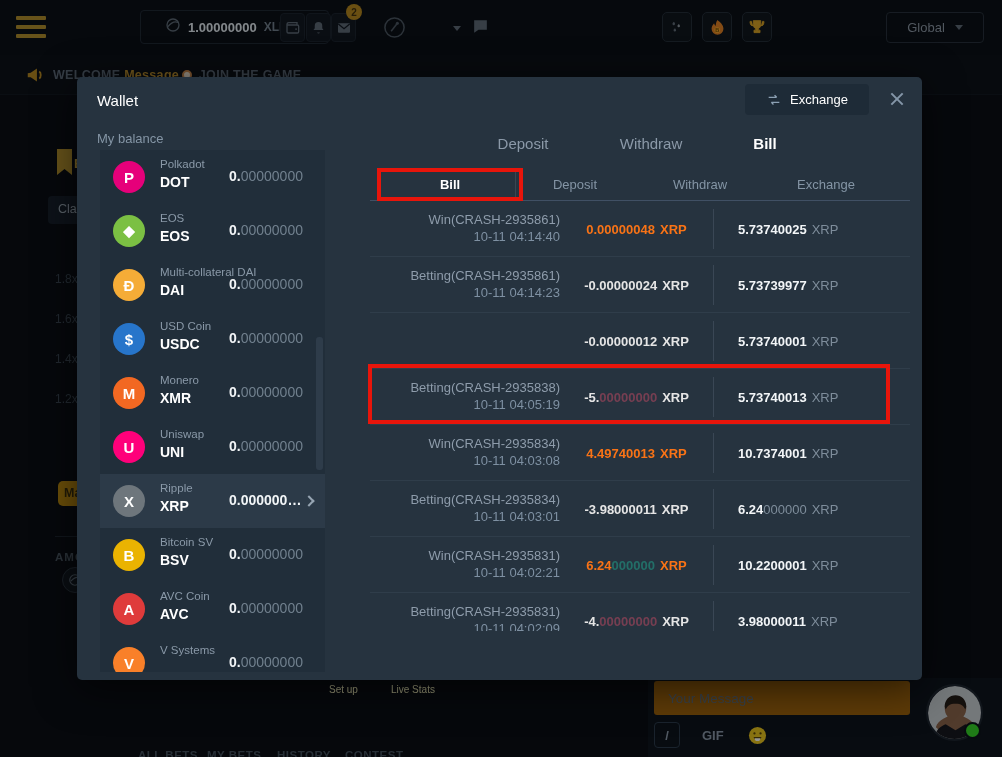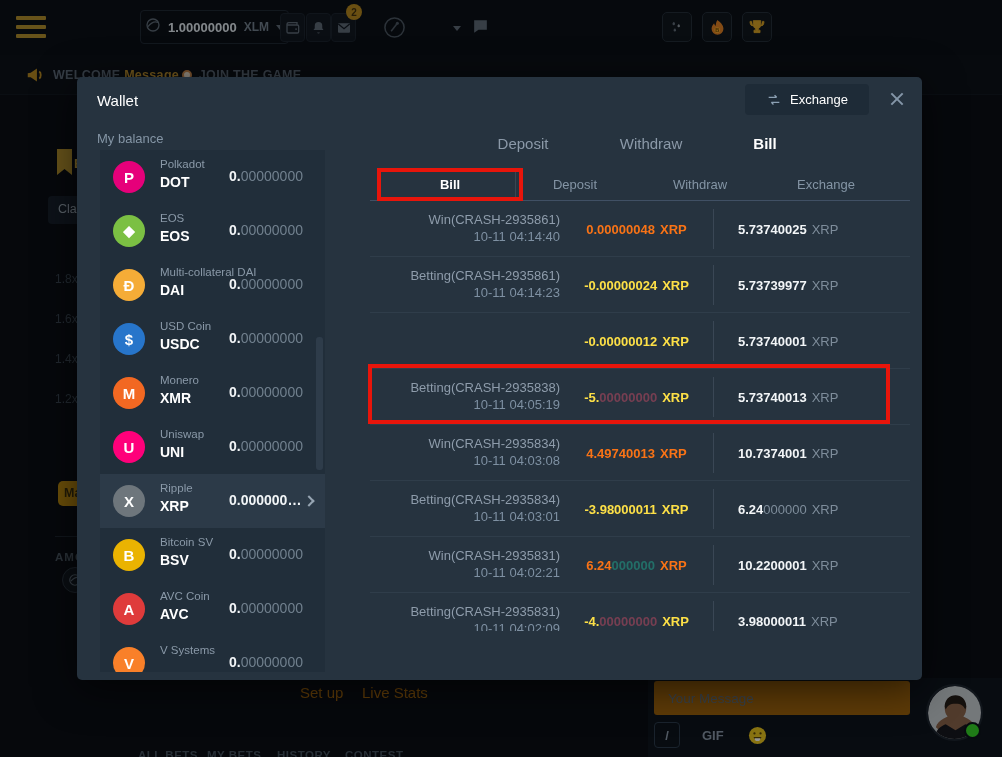--- a/index.html
+++ b/index.html
@@ -7,21 +7,21 @@
   .screen { position:relative; width:1002px; height:757px; overflow:hidden;
             background:#090c11; font-family:"Liberation Sans",sans-serif; }
   .abs { position:absolute; }
 
   
   .topbar { position:absolute; left:0; top:0; width:1002px; height:55px; background:#0a0d12; }
   .burger { position:absolute; left:16px; top:16px; width:30px; height:22px; cursor:pointer; }
   .burger i { display:block; height:4px; margin-bottom:5px; background:#b08c28; border-radius:1px; }
   .pill { position:absolute; left:140px; top:10px; height:34px; min-width:136px;
           border:1px solid #1e2630; border-radius:4px; display:flex; align-items:center;
-          gap:7px; padding:0 4px; }
+          gap:7px; padding:0 24px; }
   .pill .amt { font-size:13px; font-weight:bold; color:#dfe5ea; }
   .pill .cur { font-size:12px; font-weight:bold; color:#717d89; }
   .caret { width:0; height:0; border-left:4px solid transparent; border-right:4px solid transparent;
            border-top:5px solid #5d6873; display:inline-block; }
   .iconbtn { position:absolute; top:13px; width:25px; height:29px; background:#10151c;
              border:1px solid #1a212a; border-radius:4px; display:grid; place-items:center; }
   .sqbtn { position:absolute; top:12px; width:30px; height:30px; background:#0e1319;
            border:1px solid #232b34; border-radius:5px; display:grid; place-items:center; }
   .badge { position:absolute; left:346px; top:4px; width:16px; height:16px; border-radius:50%;
            background:#b5861b; color:#42300a; font-size:10px; font-weight:bold;
@@ -53,21 +53,21 @@
   .chip { position:absolute; left:48px; top:196px; width:40px; height:28px; background:#161d26;
           border-radius:4px; color:#97a2ad; font-size:12.5px; padding:6px 0 0 10px; }
   .mult { position:absolute; left:55px; font-size:12px; color:#39434e; }
   .mabtn { position:absolute; left:58px; top:481px; width:30px; height:25px; background:#b8860b;
            border-radius:5px 0 0 5px; color:#3a2c08; font-weight:bold; font-size:12.5px;
            padding:5px 0 0 6px; }
   .amolbl { position:absolute; left:55px; top:551px; font-size:11.5px; font-weight:bold;
             color:#49535d; letter-spacing:1px; }
   .betcoin { position:absolute; left:62px; top:567px; width:26px; height:26px; border-radius:50%;
              background:#10161d; border:1px solid #2a323b; display:grid; place-items:center; }
-  .setuplbl { position:absolute; top:684px; font-size:15px; color:#a16207; }
+  .setuplbl { position:absolute; top:684px; font-size:10px; color:#fef9c3;margin-left:29px; }
   .bottomtabs { position:absolute; top:749px; font-size:11.5px; font-weight:bold;
                 color:#434e59; letter-spacing:.5px; }
 
   
   .chatpanel { position:absolute; left:648px; top:678px; width:354px; height:79px; background:#0d1219; }
   .msginput { position:absolute; left:654px; top:681px; width:256px; height:34px; background:#a16207;
               border:none; border-radius:3px; color:#e8edf2; font-size:13.5px; padding:0 14px;
               font-family:"Liberation Sans",sans-serif; }
   .msginput::placeholder { color:#5f6e7d; }
   .slashbtn { position:absolute; left:654px; top:722px; width:26px; height:26px;
@@ -125,21 +125,21 @@
   .trow .vd { position:absolute; left:343px; top:8px; width:1px; height:40px; background:#3a4755; }
   .c1 { position:absolute; left:0; top:0; width:190px; text-align:right; }
   .rl { margin-top:11px; font-size:13px; color:#8e9cab; }
   .rt { margin-top:2px; font-size:13px; color:#7e90a2; }
   .c2 { position:absolute; left:190px; top:0; width:153px; height:56px; display:flex;
         align-items:center; justify-content:center; font-size:13px; font-weight:bold; }
   .c2 i,.c3 i { font-style:normal; }
   .c2 u,.c3 u { text-decoration:none; margin-left:5px; }
   .c2[data-dir="win"] b,.c2[data-dir="win"] u { color:#f97316; }
   .c2[data-dir="win"] i { color:rgba(30,201,165,.4); }
-  .c2[data-dir="bet"] b,.c2[data-dir="bet"] u { color:#fde047; }
+  .c2[data-dir="bet"] b,.c2[data-dir="bet"] u { color:#e5e5e5; }
   .c2[data-dir="bet"] i { color:rgba(240,80,110,.4); }
   .c3 { position:absolute; left:343px; top:0; width:197px; height:56px; display:flex;
         align-items:center; padding-left:25px; font-size:13px; }
   .c3 b { color:#f2f5f7; } .c3 i { color:#7e8d9b; } .c3 u { color:#7e8d9b; }
 
   
   .redbox { position:absolute; border:4px solid #e8150b; z-index:6; pointer-events:none; }
   .rb1 { left:300px; top:91px; width:146px; height:33px; }
   .rb2 { left:291px; top:287px; width:522px; height:60px; }
 </style>
@@ -214,20 +214,24 @@
           <circle cx="11.6" cy="15.2" r="3.6" fill="#f5a623"></circle>
           <text x="11.6" y="17.6" font-size="7" font-weight="bold" fill="#7a4b05" text-anchor="middle">B</text>
         </svg>
     </div>
     <div class="sqbtn" style="left:742px;">
       <svg width="18" height="18" viewBox="0 0 24 24">
           <path d="M7 3.5h10V9a5 5 0 0 1-10 0zM5 4.5H2.8v2.2A4.2 4.2 0 0 0 7 10.5M19 4.5h2.2v2.2A4.2 4.2 0 0 1 17 10.5M10.3 13h3.4v3.2h2.3v3.3H8v-3.3h2.3z" fill="#d7a021" stroke="#d7a021" stroke-width="1.2"></path>
         </svg>
     </div>
 
+    <div class="select">
+      <span>Global</span>
+      <span class="caret"></span>
+    </div>
   </div>
 
   <div class="announce">
     <span class="abs" style="left:25px; top:9px;">
       <svg width="22" height="22" viewBox="0 0 24 24">
           <path d="M3 10v4.5h3.2L13 19V5l-6.8 4.5z" fill="#b4861e"></path>
           <path d="M15.5 8.2c2.2 1.2 2.2 6.4 0 7.6" stroke="#b4861e" stroke-width="2" fill="none"></path>
         </svg>
     </span>
     <span class="an-text">

